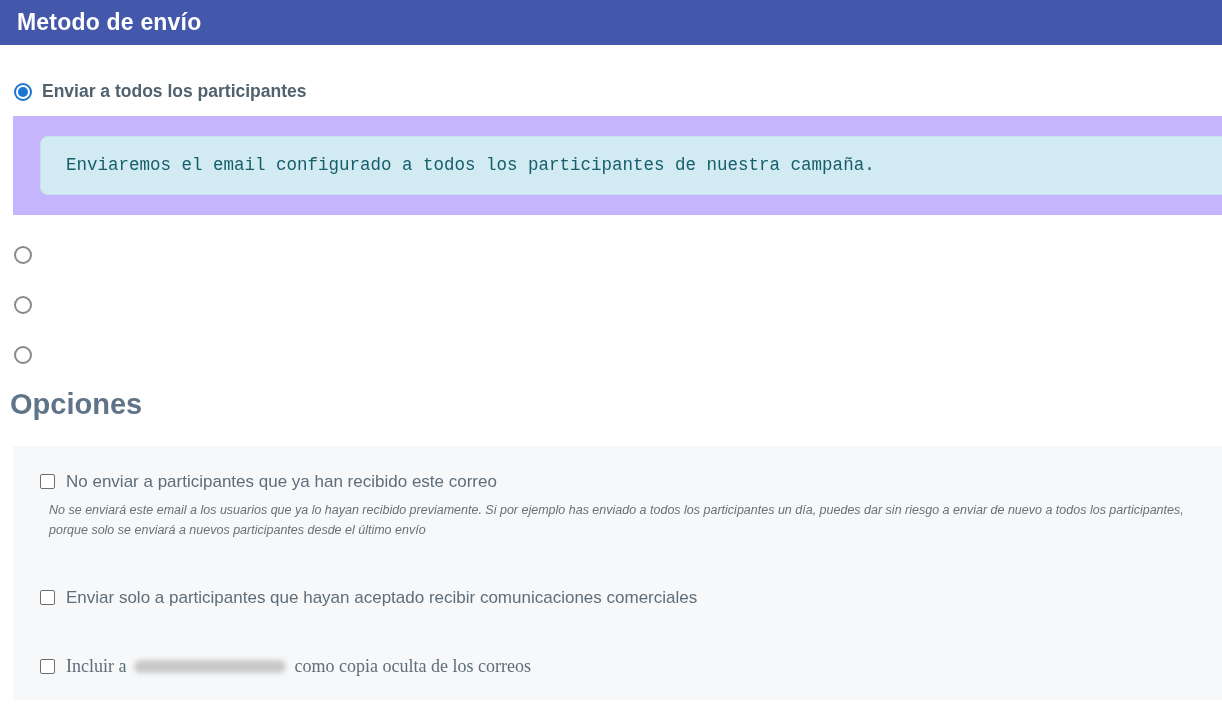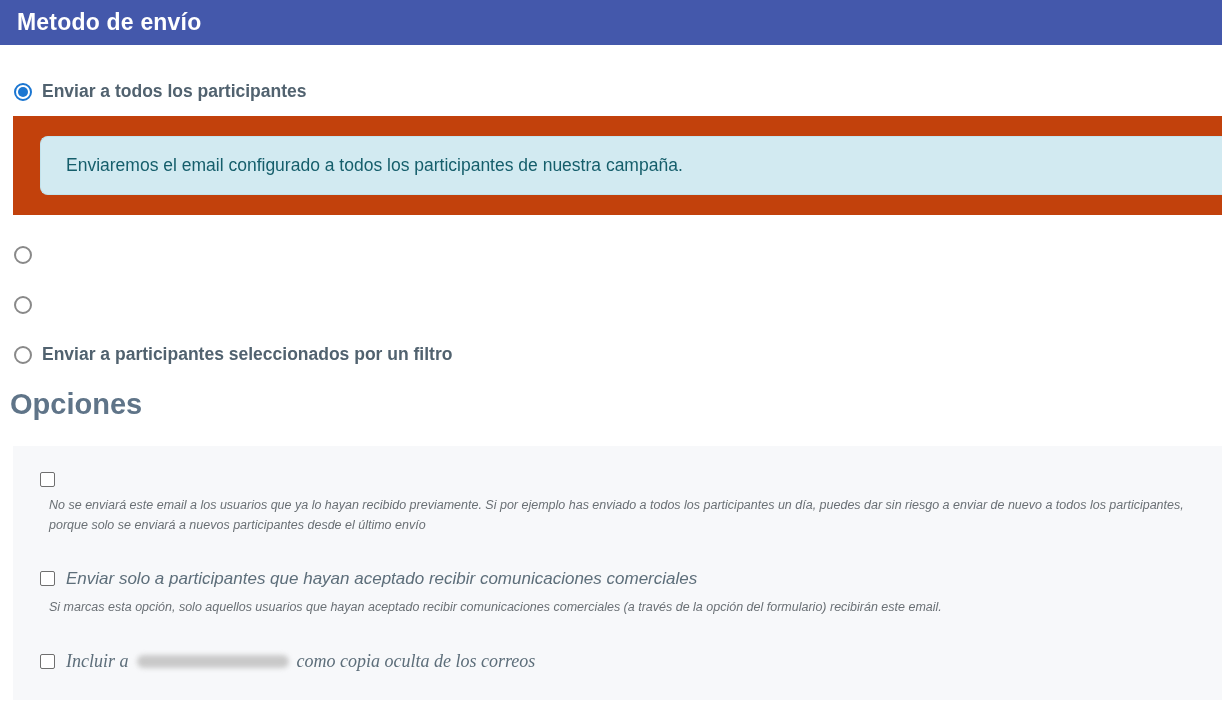--- a/index.html
+++ b/index.html
@@ -37,22 +37,23 @@
     content: ""; position: absolute; left: 2px; top: 2px; right: 2px; bottom: 2px;
     border-radius: 50%; background: #1b76d1;
   }
   .radio-label {
     font-size: 17.5px; font-weight: bold; color: #51626f; cursor: pointer;
   }
 
   
   .subpanel {
     margin: 14px 0 0 13px;
-    background: #c2410c;
+    background: #c4b5fd;
     padding: 20px 0 20px 27px;
+    font-family: Liberation Mono, monospace;
   }
   .alert-info {
     background: #d2eaf1;
     border: 1px solid #c2e3ed;
     border-right: none;
     border-radius: 8px 0 0 8px;
     padding: 18px 25px;
     color: #155e6b;
     font-size: 17.5px;
     line-height: 1.2;
@@ -65,21 +66,21 @@
   }
   .options-panel {
     margin: 25px 0 0 13px;
     background: #f7f8fa;
     padding: 26px 12px 30px 27px;
     height: 254px;
   }
 
   
   .check-row { display: flex; align-items: center; gap: 11px; }
-  .check-gap { margin-top: 34px; font-style: italic; }
+  .check-gap { margin-top: 48px; }
   .checkbox {
     width: 15px; height: 15px; border: 1.5px solid #6f6f6f;
     border-radius: 2px; background: #fff; flex: none; cursor: pointer;
   }
   .check-label { font-size: 17px; color: #5d6e7a; cursor: pointer; }
   .check-label-serif {
     font-family: "Liberation Serif", serif;
     font-size: 18px; color: #5d6e7a; cursor: pointer;
     display: flex; align-items: center;
   }
@@ -114,37 +115,36 @@
 <div class="radio-row radio-gap">
   <span class="radio-circle"></span>
 </div>
 
 <div class="radio-row radio-gap">
   <span class="radio-circle"></span>
 </div>
 
 <div class="radio-row radio-gap">
   <span class="radio-circle"></span>
-  <span class="radio-label">Enviar a participantes seleccionados por un filtro</span>
 </div>
 
 <div class="section-title">Opciones</div>
 
 <div class="options-panel">
 
   <div class="check-row">
     <span class="checkbox"></span>
+    <span class="check-label">No enviar a participantes que ya han recibido este correo</span>
   </div>
   <div class="check-desc">No se enviará este email a los usuarios que ya lo hayan recibido previamente. Si por ejemplo has enviado a todos los participantes un día, puedes dar sin riesgo a enviar de nuevo a todos los participantes, porque solo se enviará a nuevos participantes desde el último envío</div>
 
   <div class="check-row check-gap">
     <span class="checkbox"></span>
     <span class="check-label">Enviar solo a participantes que hayan aceptado recibir comunicaciones comerciales</span>
   </div>
-  <div class="check-desc">Si marcas esta opción, solo aquellos usuarios que hayan aceptado recibir comunicaciones comerciales (a través de la opción del formulario) recibirán este email.</div>
 
   <div class="check-row check-gap">
     <span class="checkbox"></span>
     <span class="check-label-serif">
       <span>Incluir a</span>
       <span class="redacted-email"></span>
       <span>como copia oculta de los correos</span>
     </span>
   </div>
 

